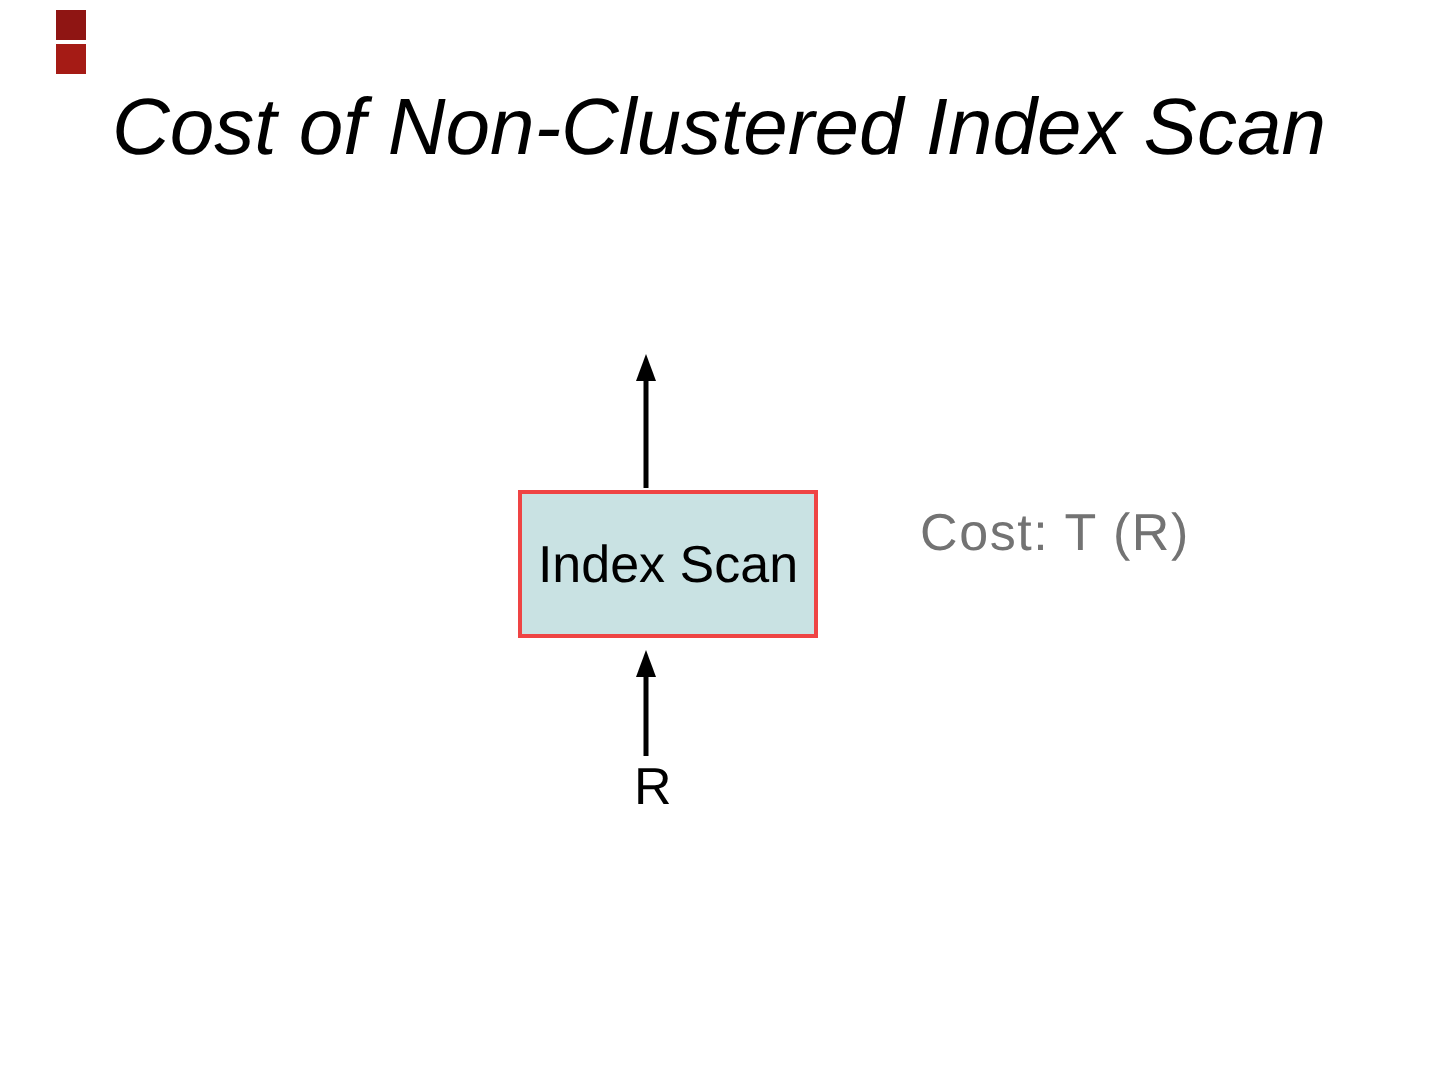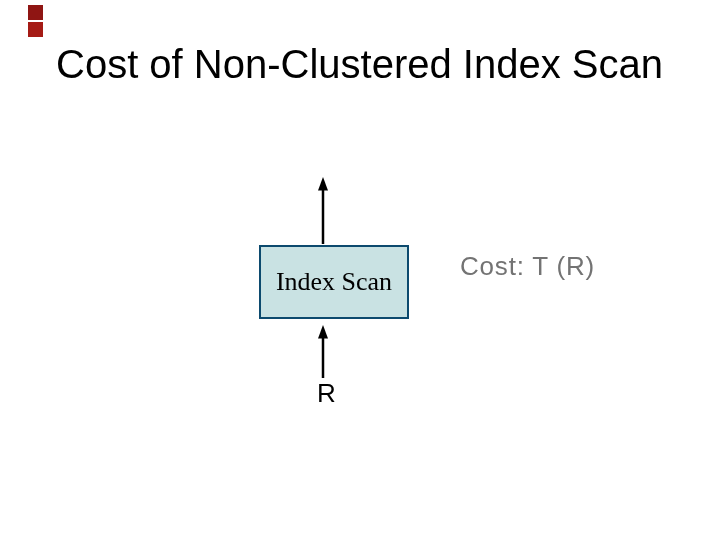--- a/index.html
+++ b/index.html
@@ -26,42 +26,42 @@
   .title {
     position: absolute;
     left: 56px;
     top: 44px;
     margin: 0;
     font-size: 40px;
     font-weight: normal;
     line-height: 1;
     color: #000000;
     white-space: nowrap;
+    font-style: italic;
   }
   .arrows {
     position: absolute;
     left: 0;
     top: 0;
     pointer-events: none;
   }
   .arrows line { stroke: #000000; }
   .arrows polygon { fill: #000000; }
   .opbox {
     position: absolute;
     left: 259px;
     top: 245px;
     width: 150px;
     height: 74px;
     box-sizing: border-box;
     background: #c9e2e3;
-    border: 2px solid #0c4a6e;
+    border: 2px solid #ef4444;
     display: flex;
     align-items: center;
     justify-content: center;
-    font-family: Liberation Serif, serif;
   }
   .opbox span {
     font-size: 26px;
     line-height: 1;
     color: #000000;
     white-space: nowrap;
   }
   .cost-label {
     position: absolute;
     left: 460px;

